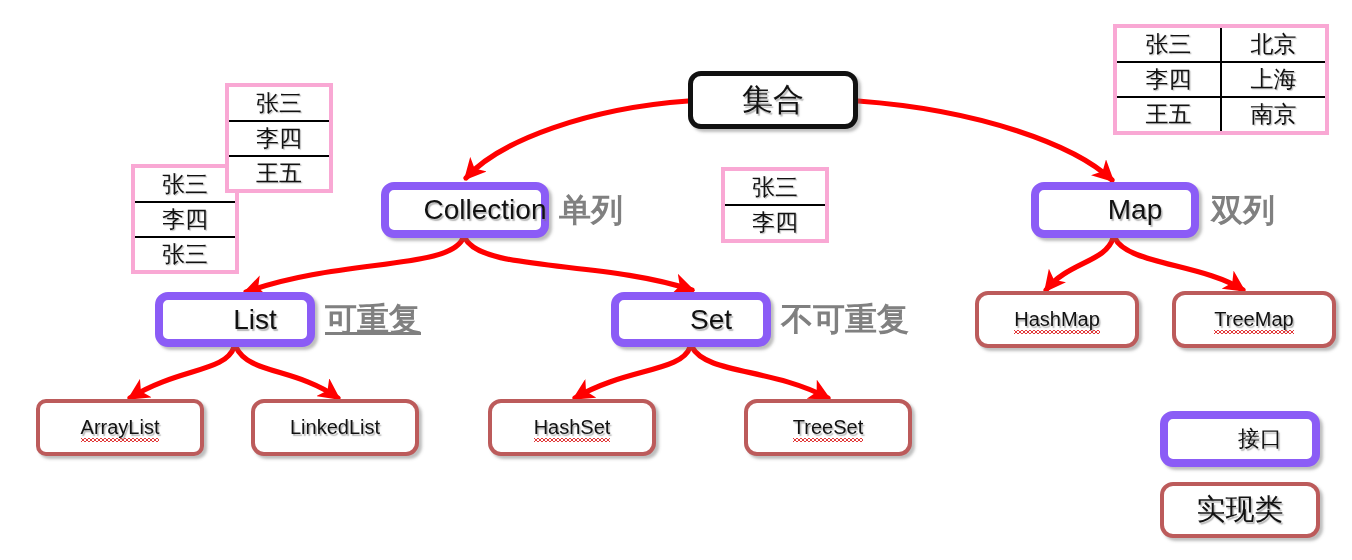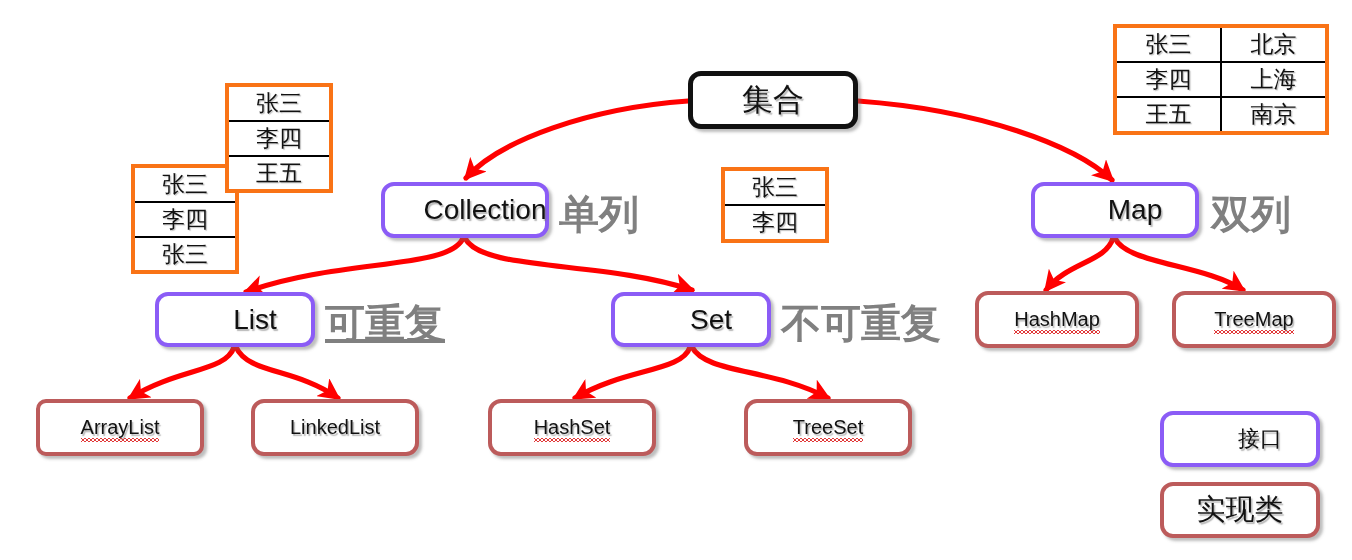--- a/index.html
+++ b/index.html
@@ -38,21 +38,21 @@
     color: #111111;
     text-shadow: 1.5px 1.5px 1.2px rgba(120,120,120,0.55);
     box-shadow: 3px 3px 3px rgba(110,110,110,0.45);
     white-space: nowrap;
   }
   .node.root {
     border: 5px solid #111111;
     font-size: 31px;
   }
   .node.iface {
-    border: 4px solid #8b5cf6;
+    border: 8px solid #8b5cf6;
     font-size: 28px;
     padding-left: 40px;
   }
   .node.impl {
     border: 4px solid #BC5B5B;
     font-size: 20px;
   }
   .node .squiggle {
     position: relative;
     display: inline-block;
@@ -69,30 +69,30 @@
       linear-gradient(-45deg, transparent 40%, #e03030 40%, #e03030 60%, transparent 60%);
     background-size: 4px 4px;
     background-repeat: repeat-x;
     opacity: 0.95;
   }
   
   .annot {
     position: absolute;
     color: #808080;
     font-weight: bold;
-    font-size: 40px;
+    font-size: 32px;
     white-space: nowrap;
     line-height: 1;
   }
   
   .dtable {
     position: absolute;
     border-collapse: collapse;
     background: #ffffff;
-    border: 4px solid #f97316;
+    border: 4px solid #f9a8d4;
   }
   .dtable td {
     border: 2px solid #000000;
     font-size: 23px;
     color: #111111;
     text-align: center;
     padding: 2px 6px;
     line-height: 1.25;
     white-space: nowrap;
     text-shadow: 1.2px 1.2px 1px rgba(130,130,130,0.5);

